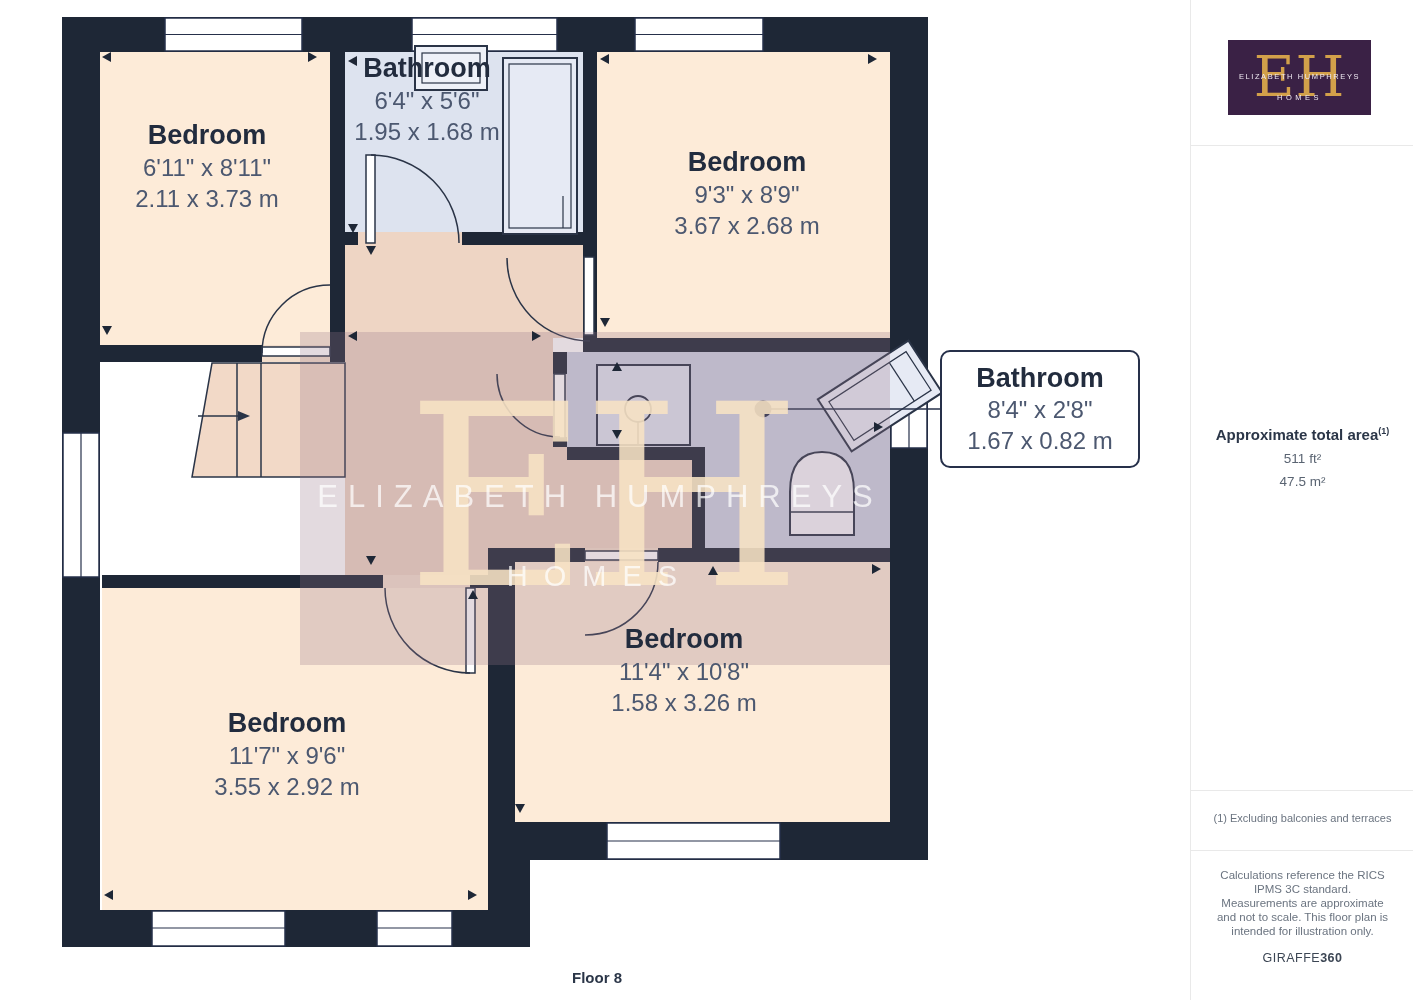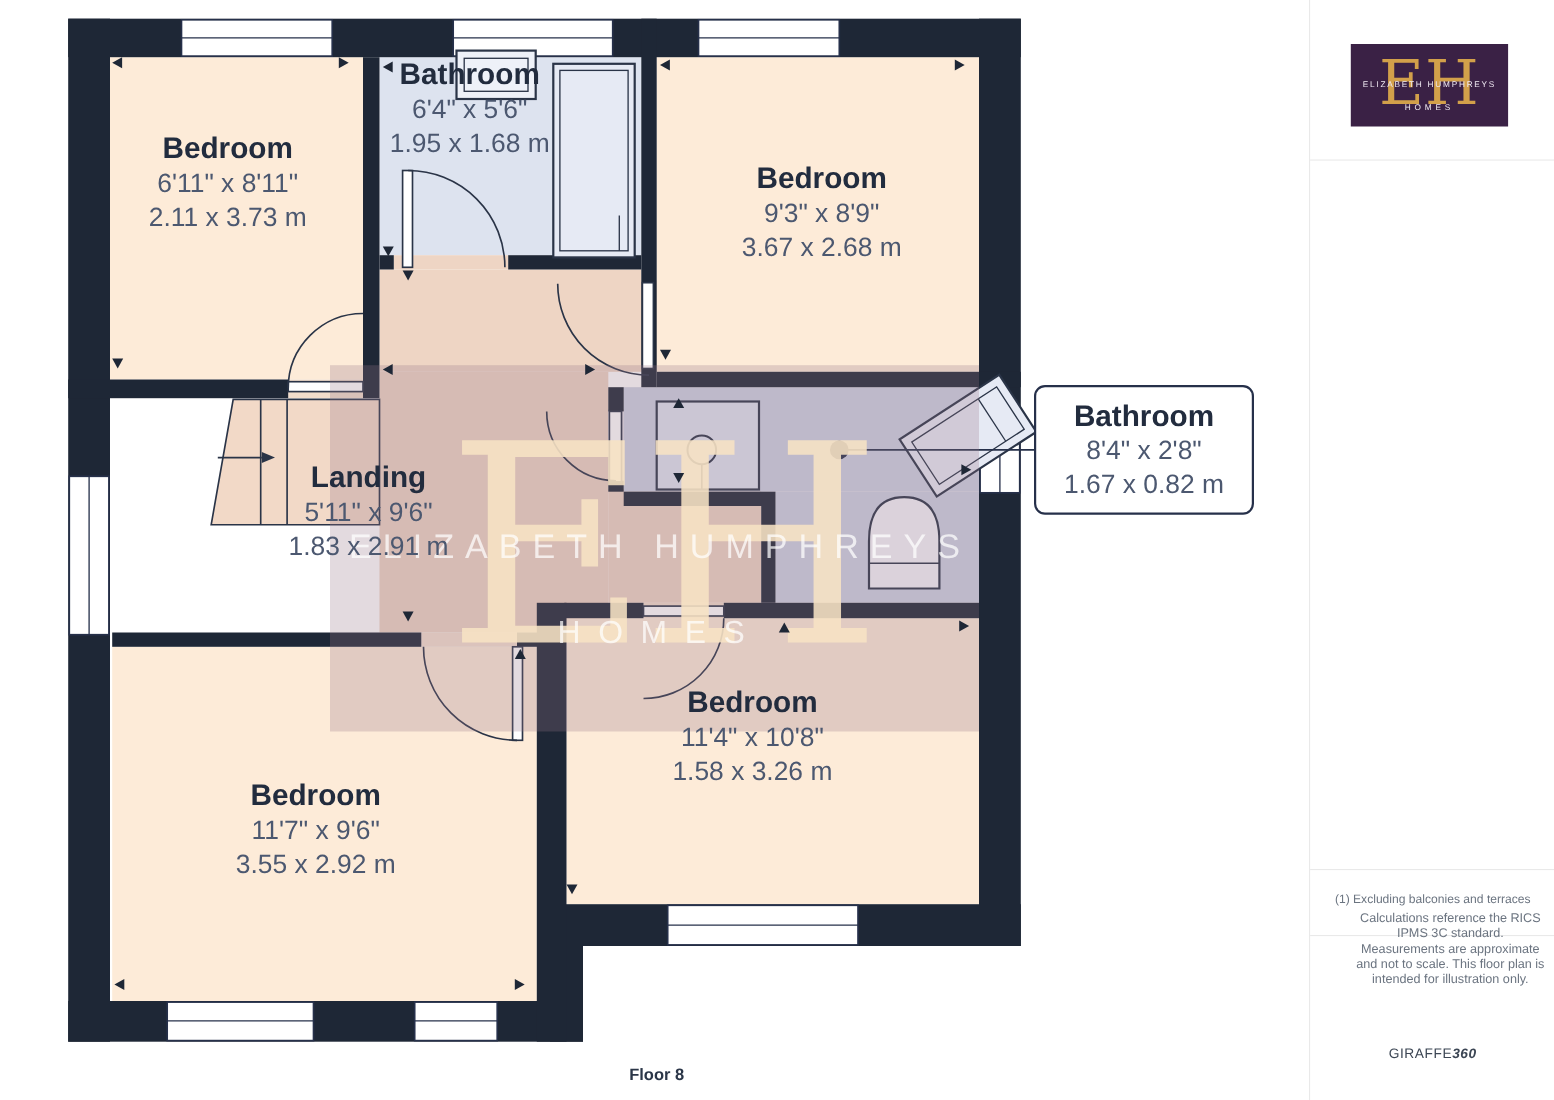--- a/index.html
+++ b/index.html
@@ -42,25 +42,25 @@
     font-family:"DejaVu Serif",serif;font-size:56px;color:#d2a04a;letter-spacing:1px;line-height:1;}
   #logo .lname{position:absolute;left:0;top:32px;width:100%;text-align:center;font-size:7.5px;
     letter-spacing:1.6px;color:#efe9f2;}
   #logo .lsub{position:absolute;left:0;top:53px;width:100%;text-align:center;font-size:7.5px;
     letter-spacing:3.5px;color:#efe9f2;}
   #area-block{position:absolute;left:0;top:426px;width:100%;text-align:center;}
   #area-title{font-size:15px;font-weight:700;color:#2b3648;}
   #area-title sup{font-size:9px;}
   .area-val{font-size:13.5px;color:#5a6472;margin-top:8px;}
   #note1{position:absolute;left:12px;top:812px;width:199px;text-align:center;font-size:11px;color:#6b7480;}
-  #disclaimer{position:absolute;left:24px;top:828px;width:175px;text-align:center;font-size:11.5px;
-    line-height:14px;color:#6b7480;margin-left:16px;}
+  #disclaimer{position:absolute;left:24px;top:868px;width:175px;text-align:center;font-size:11.5px;
+    line-height:14px;color:#6b7480;}
   #brand{position:absolute;left:0;top:951px;width:100%;text-align:center;font-size:12.5px;
     color:#3c4654;letter-spacing:.5px;}
-  #brand .b{font-weight:700;font-style:italic;}
+  #brand .b{font-weight:700;}
 </style>
 </head>
 <body>
 
 <div id="stage">
 
   <div id="plan">
 
     <svg id="plan-svg" width="1190" height="1000" viewBox="0 0 1190 1000">
 
@@ -213,25 +213,20 @@
     <div class="room-label" style="left:427px;top:99px">
       <div class="rname">Bathroom</div>
       <div class="rdim">6'4" x 5'6"</div>
       <div class="rdim">1.95 x 1.68 m</div>
     </div>
     <div class="room-label" style="left:747px;top:193px">
       <div class="rname">Bedroom</div>
       <div class="rdim">9'3" x 8'9"</div>
       <div class="rdim">3.67 x 2.68 m</div>
     </div>
-    <div class="room-label" style="left:335px;top:465px">
-      <div class="rname">Landing</div>
-      <div class="rdim">5'11" x 9'6"</div>
-      <div class="rdim">1.83 x 2.91 m</div>
-    </div>
     <div class="room-label" style="left:287px;top:754px">
       <div class="rname">Bedroom</div>
       <div class="rdim">11'7" x 9'6"</div>
       <div class="rdim">3.55 x 2.92 m</div>
     </div>
     <div class="room-label" style="left:684px;top:670px">
       <div class="rname">Bedroom</div>
       <div class="rdim">11'4" x 10'8"</div>
       <div class="rdim">1.58 x 3.26 m</div>
     </div>
@@ -271,18 +266,23 @@
     <div class="sb-divider" style="top:145px"></div>
     <div class="sb-divider" style="top:790px"></div>
     <div class="sb-divider" style="top:850px"></div>
 
     <div id="logo">
       <span class="mono">EH</span>
       <span class="lname">ELIZABETH HUMPHREYS</span>
       <span class="lsub">HOMES</span>
     </div>
 
+    <div id="area-block">
+      <div id="area-title"><span>Approximate total area</span><sup>(1)</sup></div>
+      <div class="area-val">511 ft²</div>
+      <div class="area-val">47.5 m²</div>
+    </div>
 
     <div id="note1">(1) Excluding balconies and terraces</div>
     <div id="disclaimer">Calculations reference the RICS IPMS 3C standard. Measurements are approximate and not to scale. This floor plan is intended for illustration only.</div>
     <div id="brand"><span>GIRAFFE</span><span class="b">360</span></div>
   </aside>
 </div>
 
 </body></html>

